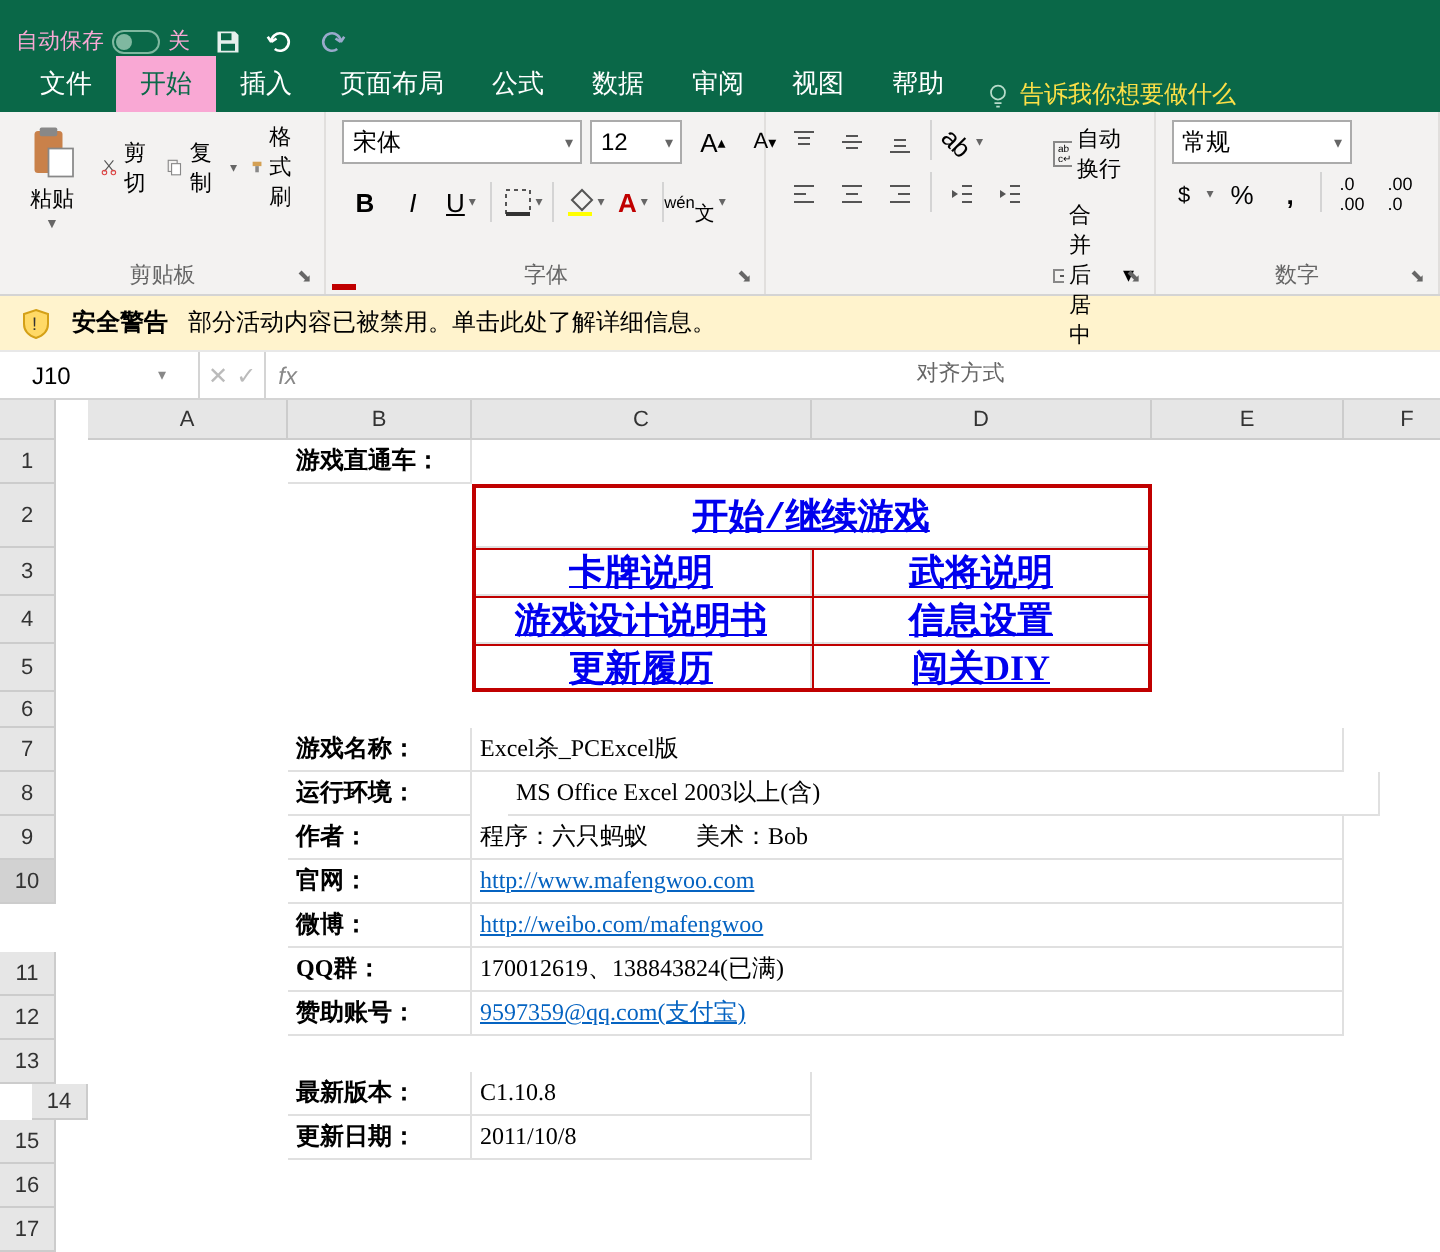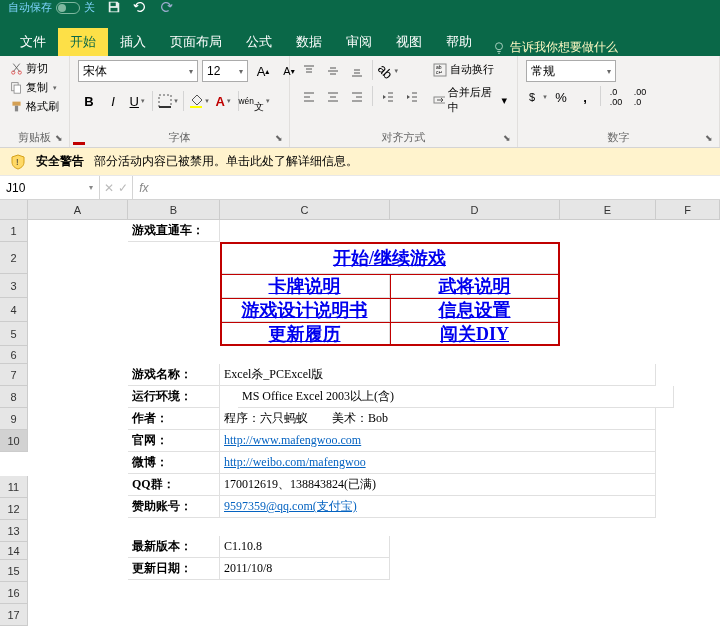--- a/index.html
+++ b/index.html
@@ -1,53 +1,53 @@
 <!DOCTYPE html>
 <html><head>
 <meta charset="utf-8">
 <style>
 *{box-sizing:border-box;margin:0;padding:0;font-family:"Microsoft YaHei",SimSun,sans-serif}
 body{background:#fff;width:720px;height:626px;overflow:hidden;font-size:12px}
-.titlebar{height:28px;background:#0a6848;display:flex;align-items:flex-start;padding:0 8px;color:#7dd3fc}
+.titlebar{height:28px;background:#0a6848;display:flex;align-items:flex-end;padding:0 8px;color:#f9a8d4}
 .autosave{font-size:11px;display:flex;align-items:center;gap:4px}
 .toggle{width:24px;height:12px;border:1px solid #7fb8a0;border-radius:6px;position:relative}
 .toggle::after{content:"";position:absolute;width:8px;height:8px;background:#7fb8a0;border-radius:50%;left:1px;top:1px}
 .qat{display:flex;gap:12px;margin-left:12px}
 .qat-icon{width:14px;height:14px;color:#fff}
 .tabs{height:28px;background:#0a6848;display:flex;align-items:flex-end;padding-left:8px;color:#fff;font-size:13px}
 .tab{padding:5px 12px;cursor:pointer}
-.tab.active{background:#fde047;color:#0a6848;font-weight:500}
-.tellme{margin-left:8px;display:flex;align-items:center;gap:4px;color:#fef9c3;font-size:12px}
+.tab.active{background:#f9a8d4;color:#0a6848;font-weight:500}
+.tellme{margin-left:8px;display:flex;align-items:center;gap:4px;color:#fde047;font-size:12px}
 .ribbon{height:92px;background:#f3f2f1;border-bottom:1px solid #d4d4d4;display:flex}
 .group{border-right:1px solid #e1dfdd;padding:4px 8px 2px;display:flex;flex-direction:column;justify-content:space-between}
 .group-label{text-align:center;font-size:11px;color:#666;padding-top:2px}
 .group-body{display:flex;align-items:flex-start;gap:4px;flex:1}
 .paste-big{display:flex;flex-direction:column;align-items:center;gap:2px;padding:2px 4px}
 .paste-big svg{width:28px;height:28px}
-.clip-small{display:flex;flex-direction:column;gap:2px;font-size:11px}
+.clip-small{display:flex;flex-direction:row;gap:2px;font-size:11px}
 .clip-row{display:flex;align-items:center;gap:3px;padding:1px 2px}
 .clip-row svg{width:13px;height:13px}
 .font-top{display:flex;gap:4px;margin-bottom:4px}
 .combo{background:#fff;border:1px solid #ababab;height:22px;display:flex;align-items:center;padding:0 4px;font-size:12px}
 .combo .dd{margin-left:auto;font-size:8px;color:#666}
 .font-bot{display:flex;gap:2px;align-items:center}
 .btn{width:22px;height:22px;display:flex;align-items:center;justify-content:center;font-size:13px;border:1px solid transparent}
 .btn .dd{font-size:7px;margin-left:2px;color:#666}
 .sep{width:1px;height:20px;background:#d4d4d4;margin:0 2px}
 .align-body{display:flex;gap:8px}
 .align-col{display:flex;flex-direction:column;gap:4px}
 .align-row{display:flex;gap:2px}
 .wrap-row{display:flex;align-items:center;gap:3px;font-size:11px;padding:2px}
 .dialog-launcher{position:absolute;right:2px;bottom:2px;width:12px;height:12px;font-size:9px;color:#666}
 .group{position:relative}
 .security{height:28px;background:#fff3cd;border-bottom:1px solid #e8e8e8;display:flex;align-items:center;padding:0 10px;gap:10px;font-size:12px}
 .shield{width:16px;height:16px;color:#d4a017}
 .enable-btn{background:#fff;border:1px solid #ababab;padding:3px 12px;font-size:12px}
 .namebox-row{height:24px;border-bottom:1px solid #d4d4d4;display:flex;align-items:center;background:#fff}
-.namebox{width:100px;border-right:1px solid #d4d4d4;padding:0 6px;height:100%;display:flex;align-items:center;font-size:12px}
+.namebox{width:100px;border-right:1px solid #d4d4d4;padding:0 16px;height:100%;display:flex;align-items:center;font-size:12px}
 .namebox .dd{margin-left:auto;font-size:8px;color:#888}
 .fx-btns{display:flex;height:100%;align-items:center;padding:0 4px;gap:4px;border-right:1px solid #d4d4d4;color:#bbb}
 .fx{font-style:italic;font-size:12px;color:#888;padding:0 6px}
 .grid-wrap{display:flex;height:426px;overflow:hidden}
 .rowhdrs{display:flex;flex-direction:column}
 .colhdrs{display:flex}
 .hdr{background:#e6e6e6;border-right:1px solid #ccc;border-bottom:1px solid #ccc;display:flex;align-items:center;justify-content:center;font-size:11px;color:#333}
 .corner{width:28px;height:20px;background:#e6e6e6;border-right:1px solid #ccc;border-bottom:1px solid #ccc}
 .colhdr{height:20px}
 .rowhdr{width:28px}
@@ -99,20 +99,29 @@
         <circle cx="8" cy="6" r="4" fill="none" stroke="#b8dccb"></circle>
         <path stroke="#b8dccb" d="M6 12h4m-3 2h2"></path>
       </svg>
     <span>告诉我你想要做什么</span>
   </div>
 </div>
 
 <div class="ribbon">
   <div class="group">
     <div class="group-body">
+      <div class="paste-big">
+        <svg viewBox="0 0 32 32">
+            <rect x="6" y="4" width="16" height="24" fill="#c9814a" rx="2"></rect>
+            <rect x="9" y="2" width="10" height="5" fill="#888" rx="1"></rect>
+            <rect x="14" y="14" width="14" height="16" fill="#fff" stroke="#888"></rect>
+          </svg>
+        <span style="font-size:11px">粘贴</span>
+        <span style="font-size:7px;color:#666">▼</span>
+      </div>
       <div class="clip-small">
         <div class="clip-row">
             <svg viewBox="0 0 16 16">
               <path stroke="#555" fill="none" d="M4 2l8 10M12 2L4 12"></path>
               <circle cx="4" cy="13" r="2" fill="none" stroke="#d44"></circle>
               <circle cx="12" cy="13" r="2" fill="none" stroke="#d44"></circle>
             </svg>
             <span>剪切</span>
           </div>
         <div class="clip-row">
@@ -344,21 +353,21 @@
         <div class="hdr rowhdr" style="height: 24px;">4</div>
         <div class="hdr rowhdr" style="height: 24px;">5</div>
         <div class="hdr rowhdr" style="height: 18px;">6</div>
         <div class="hdr rowhdr" style="height: 22px;">7</div>
         <div class="hdr rowhdr" style="height: 22px;">8</div>
         <div class="hdr rowhdr" style="height: 22px;">9</div>
         <div class="hdr rowhdr sel" style="height: 22px;">10</div>
         <div class="hdr rowhdr" style="height: 22px; margin-top: 24px;">11</div>
         <div class="hdr rowhdr" style="height: 22px;">12</div>
         <div class="hdr rowhdr" style="height: 22px;">13</div>
-        <div class="hdr rowhdr" style="height: 18px;">14</div>
+        <div class="hdr rowhdr" style="height: 18px; margin-left: 16px;">14</div>
         <div class="hdr rowhdr" style="height: 22px;">15</div>
         <div class="hdr rowhdr" style="height: 22px;">16</div>
         <div class="hdr rowhdr" style="height: 22px;">17</div>
       </div>
   </div>
   <div style="flex:1;position:relative">
     <div class="colhdrs" id="colhdrs">
         <div class="hdr colhdr" style="width: 100px;">A</div>
         <div class="hdr colhdr" style="width: 92px;">B</div>
         <div class="hdr colhdr" style="width: 170px;">C</div>
@@ -366,21 +375,21 @@
         <div class="hdr colhdr" style="width: 96px;">E</div>
         <div class="hdr colhdr" style="width: 64px;">F</div>
       </div>
     <div class="cells" id="cells">
         <div style="position: absolute; left: 192px; top: 22px; width: 340px; height: 104px; border: 2.5px double rgb(192, 0, 0); z-index: 3; pointer-events: none;"></div>
         <div style="position: absolute; left: 192px; top: 54px; width: 340px; height: 0px; border-top: 1px solid rgb(192, 0, 0); z-index: 2; pointer-events: none;"></div>
         <div style="position: absolute; left: 192px; top: 78px; width: 340px; height: 0px; border-top: 1px solid rgb(192, 0, 0); z-index: 2; pointer-events: none;"></div>
         <div style="position: absolute; left: 192px; top: 102px; width: 340px; height: 0px; border-top: 1px solid rgb(192, 0, 0); z-index: 2; pointer-events: none;"></div>
         <div style="position: absolute; left: 362px; top: 54px; width: 0px; height: 72px; border-left: 1px solid rgb(192, 0, 0); z-index: 2; pointer-events: none;"></div>
         <div class="cell bold" style="left: 100px; top: 0px; width: 92px; height: 22px;">游戏直通车：</div>
-        <div class="cell big center" style="left: 192px; top: 22px; width: 340px; height: 32px;">开始/继续游戏</div>
+        <div class="cell big center" style="left: 192px; top: 22px; width: 340px; height: 32px; font-family: Liberation Mono, monospace;">开始/继续游戏</div>
         <div class="cell big center" style="left: 192px; top: 54px; width: 170px; height: 24px;">卡牌说明</div>
         <div class="cell big center" style="left: 362px; top: 54px; width: 170px; height: 24px;">武将说明</div>
         <div class="cell big center" style="left: 192px; top: 78px; width: 170px; height: 24px;">游戏设计说明书</div>
         <div class="cell big center" style="left: 362px; top: 78px; width: 170px; height: 24px;">信息设置</div>
         <div class="cell big center" style="left: 192px; top: 102px; width: 170px; height: 24px;">更新履历</div>
         <div class="cell big center" style="left: 362px; top: 102px; width: 170px; height: 24px;">闯关DIY</div>
         <div class="cell bold" style="left: 100px; top: 144px; width: 92px; height: 22px;">游戏名称：</div>
         <div class="cell bold" style="left: 100px; top: 166px; width: 92px; height: 22px;">运行环境：</div>
         <div class="cell bold" style="left: 100px; top: 188px; width: 92px; height: 22px;">作者：</div>
         <div class="cell bold" style="left: 100px; top: 210px; width: 92px; height: 22px;">官网：</div>

